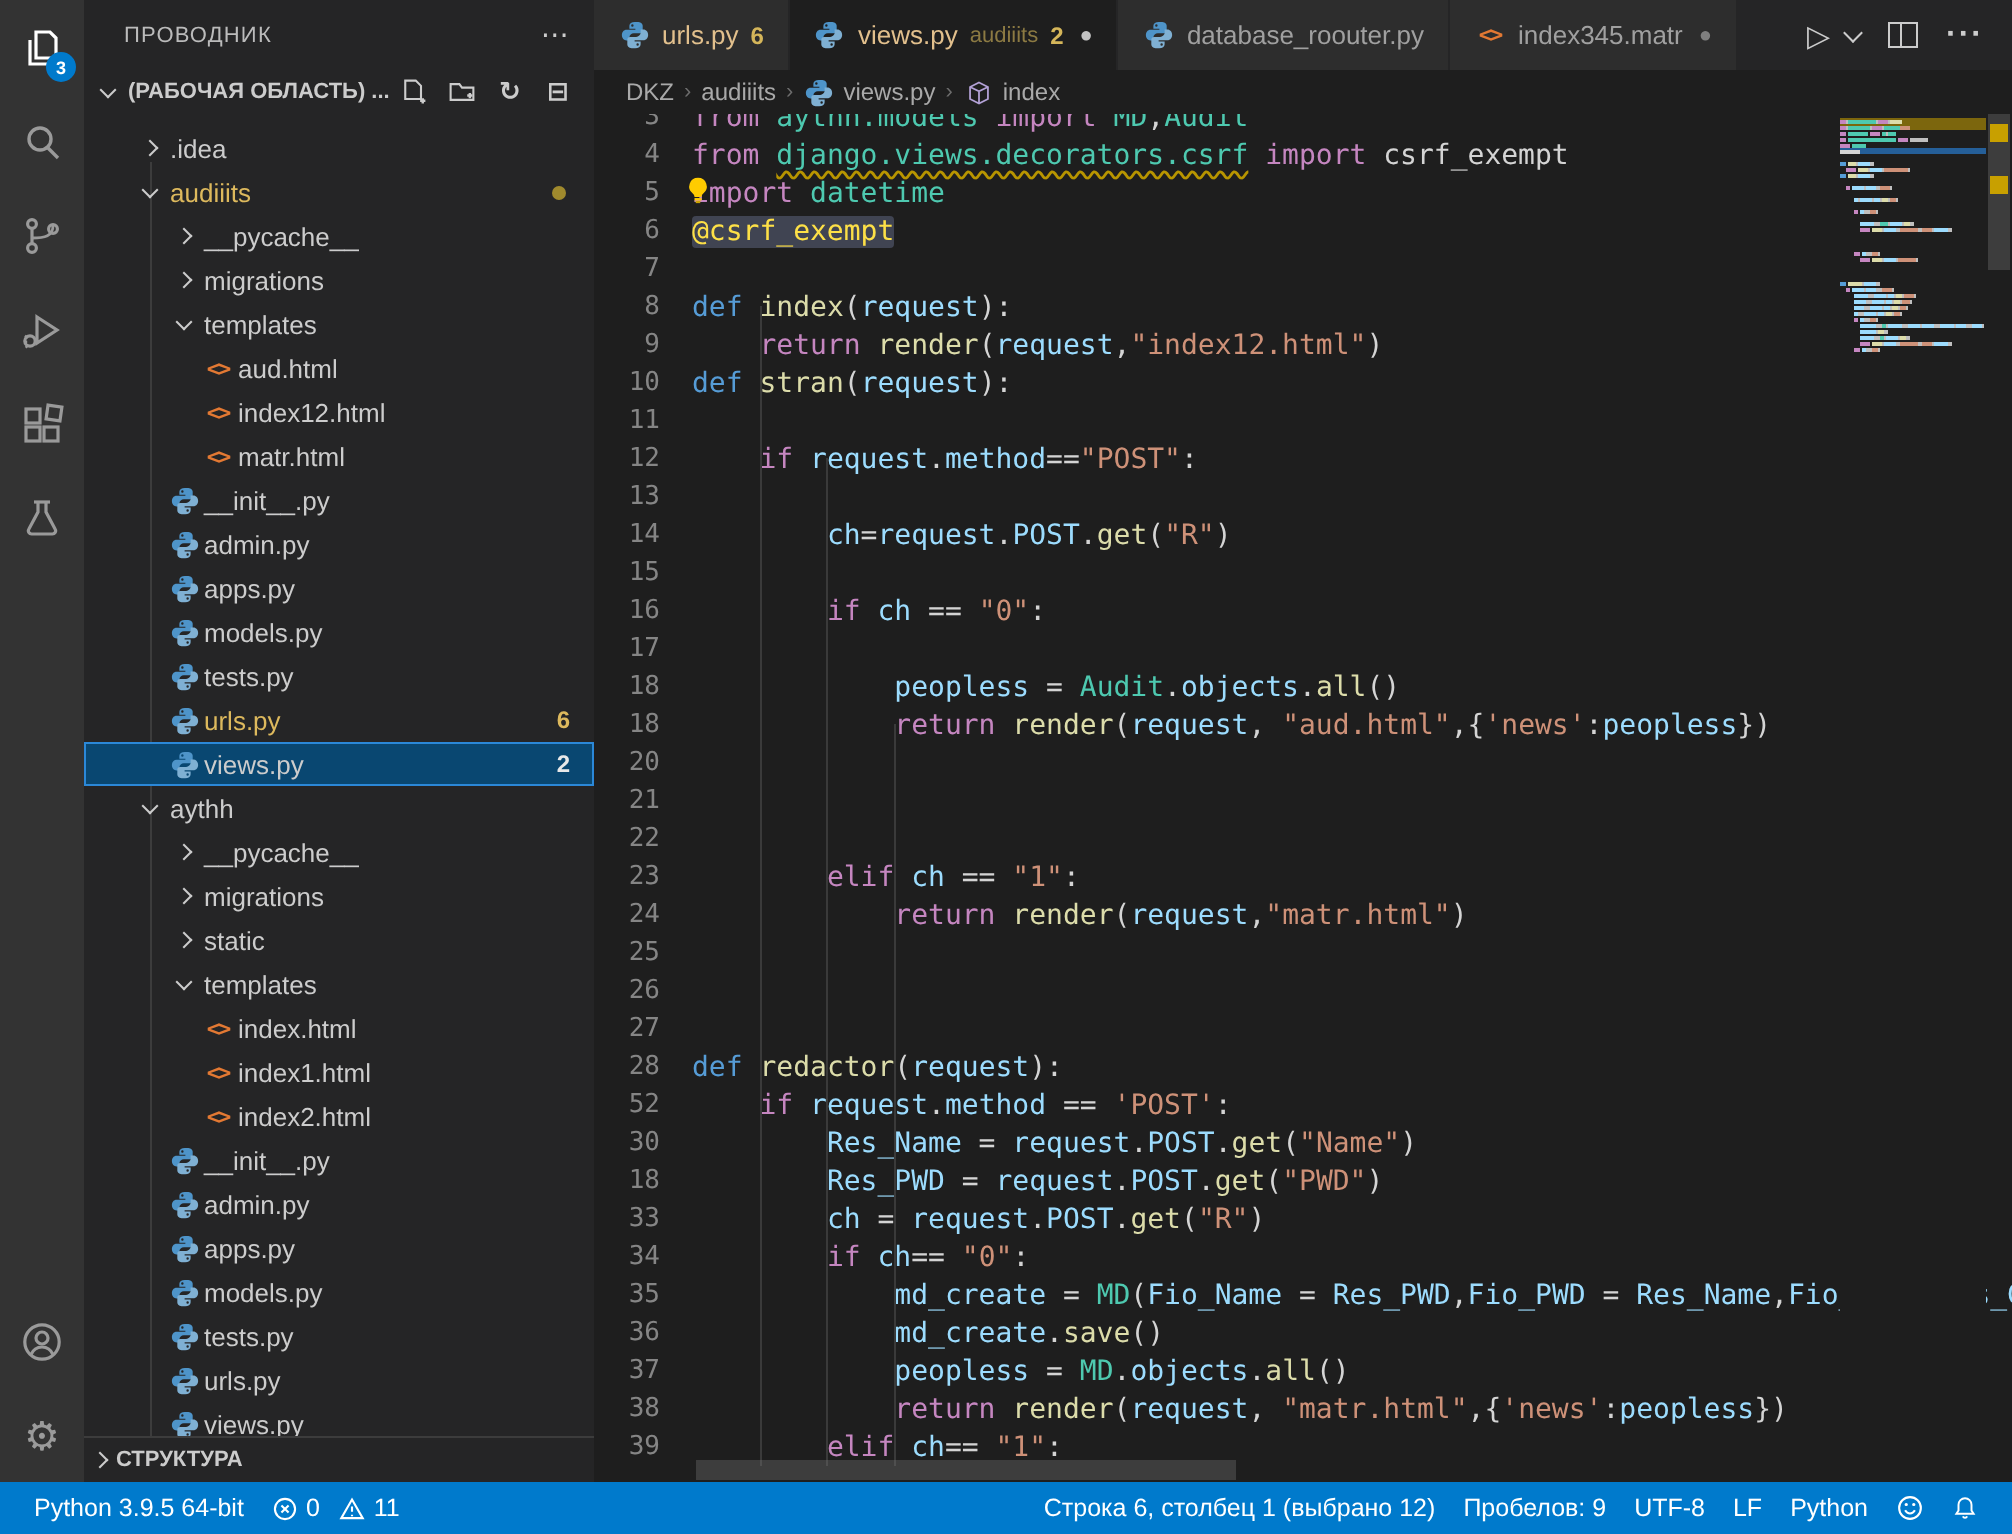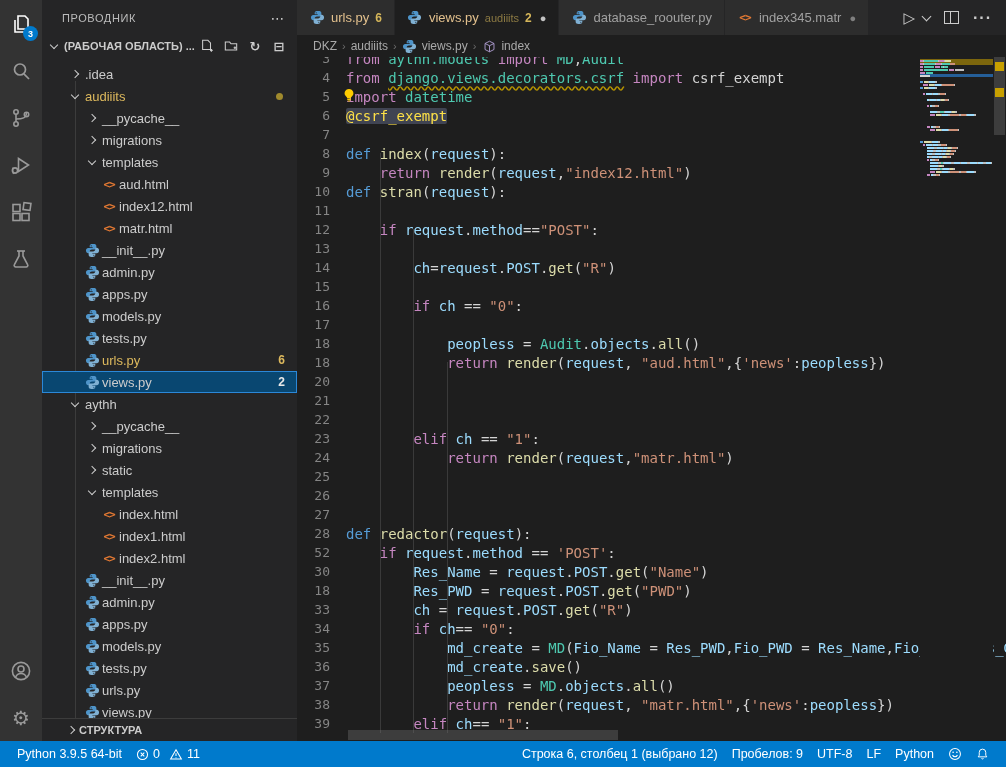--- a/index.html
+++ b/index.html
@@ -35,21 +35,21 @@
   .row .badge{margin-right:12px;font-size:12px;color:#ddb95d;font-weight:bold;}
   .row.selected{background:#094771;outline:1px solid #2b88d8;outline-offset:-1px;}
   .row.selected .badge{color:#e8e8e8;}
   .row .dot{width:7px;height:7px;border-radius:50%;background:#a08a2d;margin-right:14px;}
   .chev{width:16px;display:flex;align-items:center;justify-content:center;flex-shrink:0;}
   .chev i{width:5px;height:5px;border-right:1.4px solid #cccccc;border-bottom:1.4px solid #cccccc;display:block;}
   .chev.exp i{transform:rotate(45deg);margin-top:-2px;}
   .chev.col i{transform:rotate(-45deg);}
   .ficon{width:16px;height:16px;display:flex;align-items:center;justify-content:center;flex-shrink:0;}
   .html-glyph{color:#e37933;font-family:"DejaVu Sans Mono",monospace;font-size:11px;font-weight:bold;letter-spacing:-1px;}
-  .outline-hdr{height:22px;border-top:1px solid #3c3c3c;display:flex;align-items:center;font-size:11px;font-weight:bold;color:#cccccc;padding-left:21px;flex-shrink:0;}
+  .outline-hdr{height:22px;border-top:1px solid #3c3c3c;display:flex;align-items:center;font-size:11px;font-weight:bold;color:#cccccc;padding-left:0;flex-shrink:0;}
   
   .editor-col{flex:1;display:flex;flex-direction:column;min-width:0;background:#1e1e1e;}
   .tabbar{height:35px;background:#252526;display:flex;flex-shrink:0;align-items:stretch;}
   .tab{display:flex;align-items:center;padding:0 12px;background:#2d2d2d;border-right:1px solid #252526;font-size:13px;color:#a0a0a0;gap:6px;cursor:pointer;white-space:nowrap;}
   .tab.active{background:#1e1e1e;color:#ffffff;}
   .tab .tlabel.ymod{color:#e2c08d;}
   .tab .tdesc{font-size:11px;color:#927f45;opacity:.95;}
   .tab .tbadge{font-size:12px;color:#d5b65a;font-weight:bold;}
   .tab .tdirty{font-size:11px;color:#c3c3c3;margin-left:2px;}
   .tab .tdirty.gray{color:#7f7f7f;}

